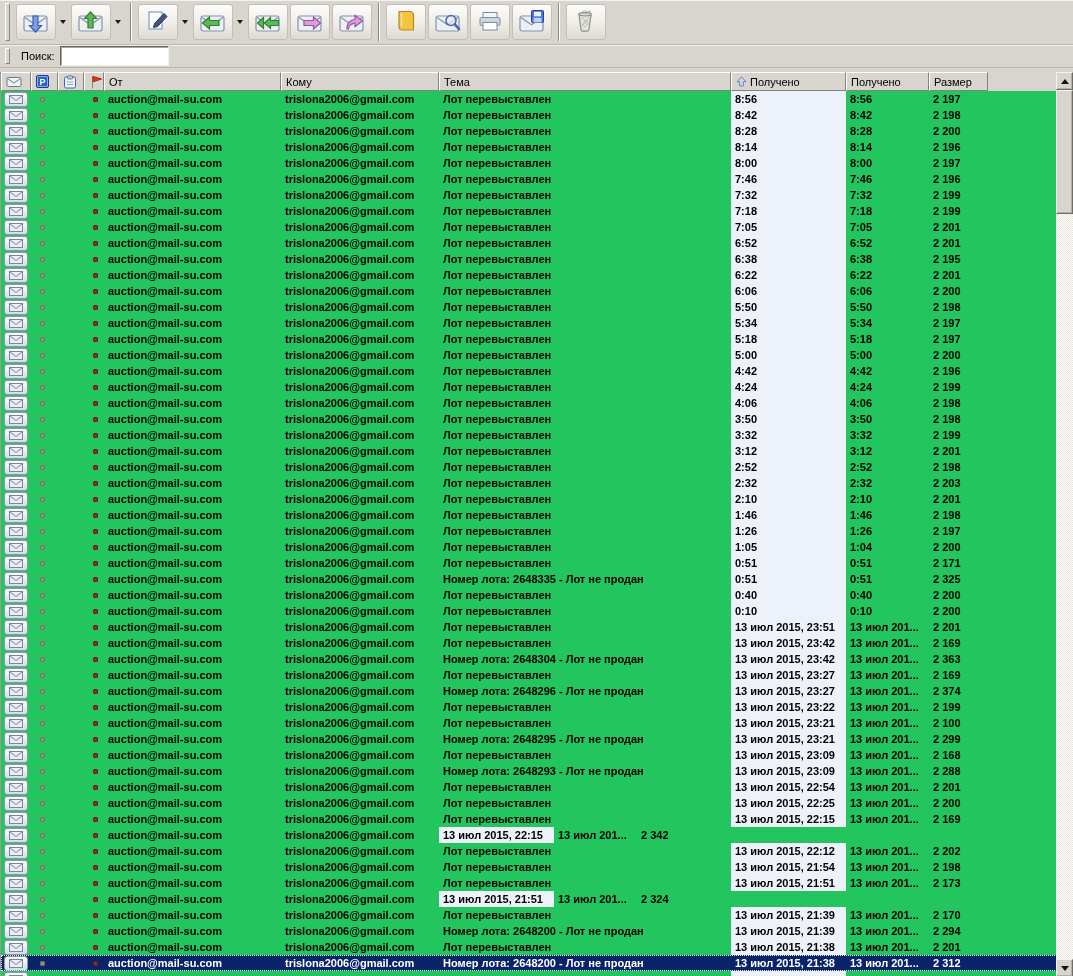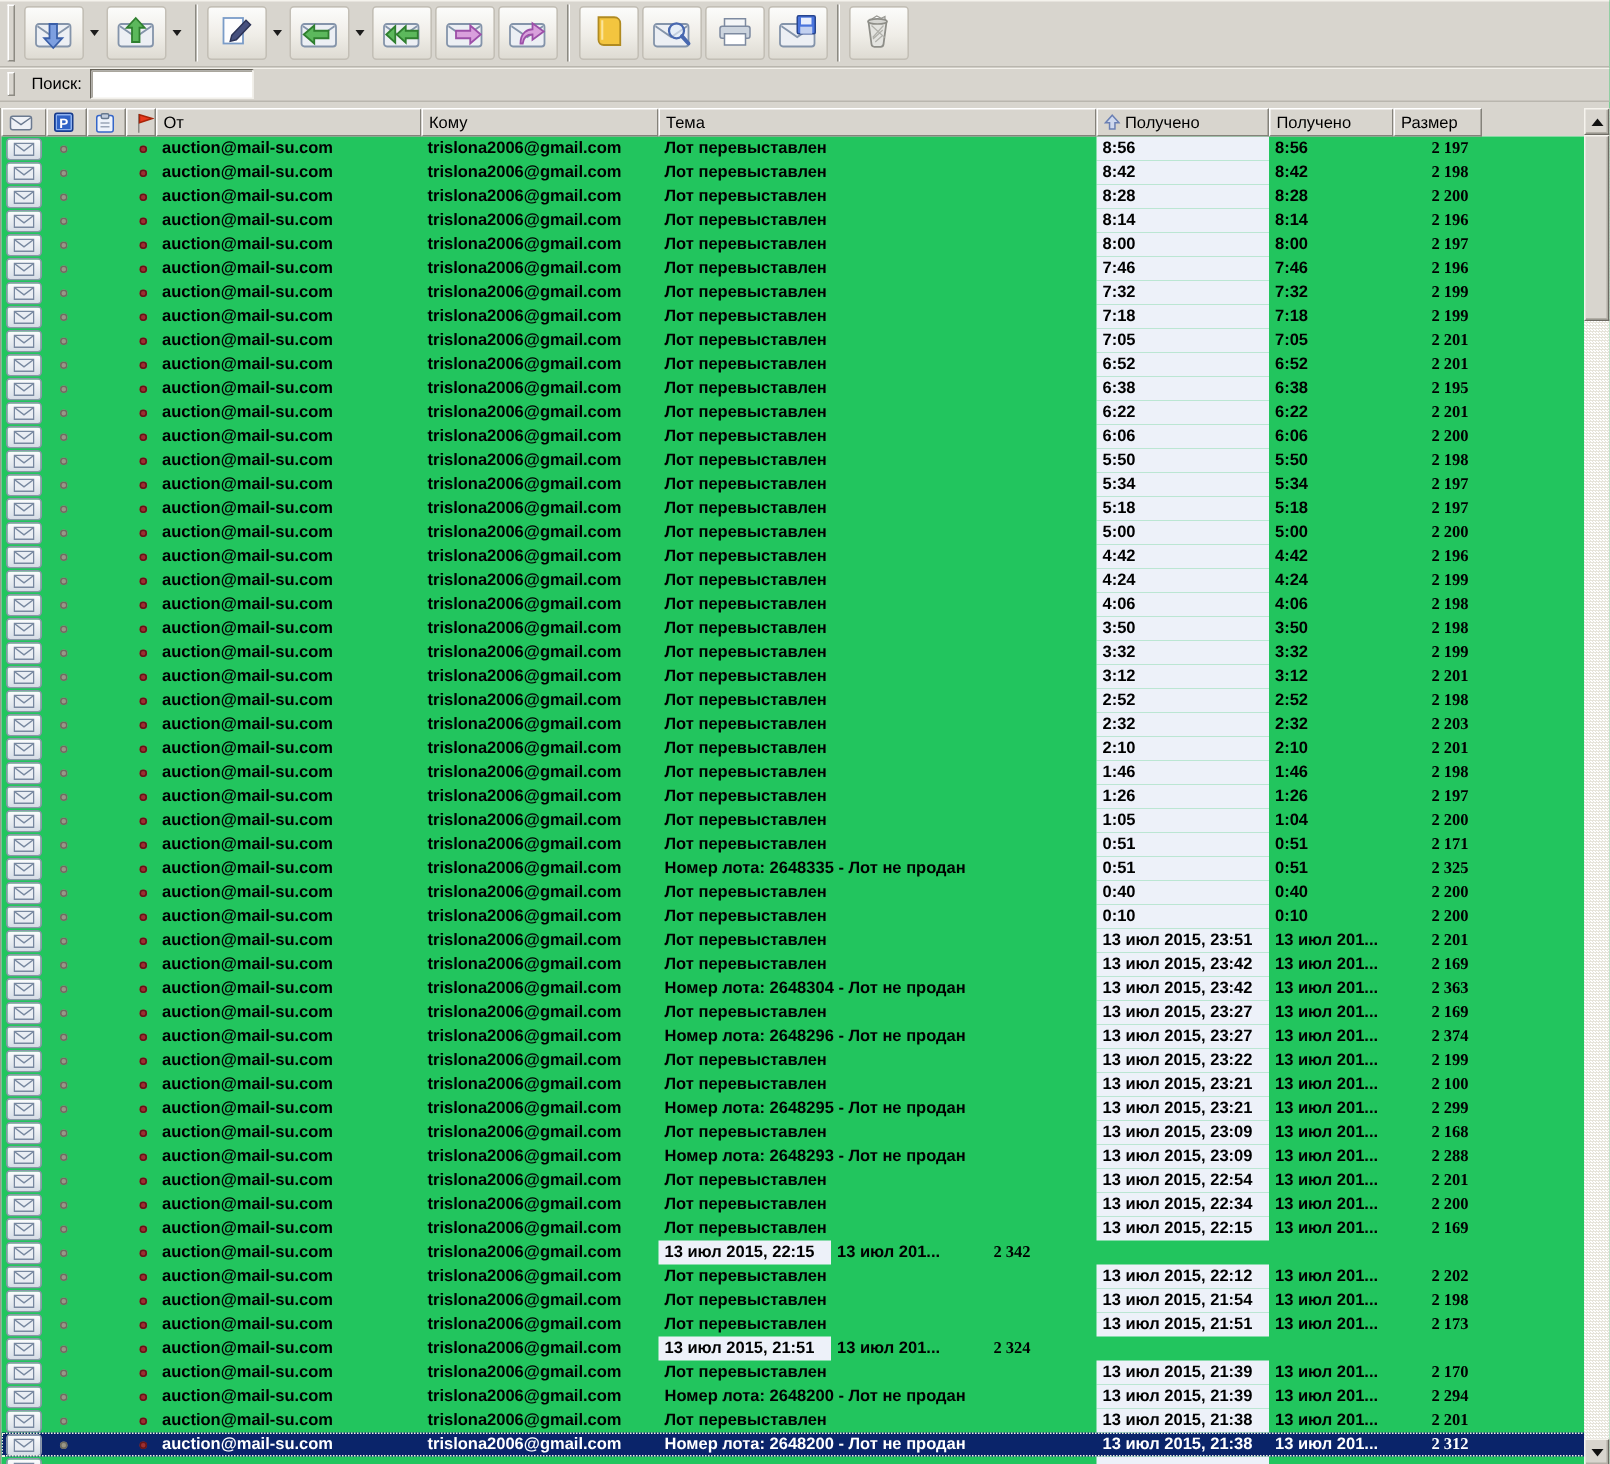--- a/index.html
+++ b/index.html
@@ -64,21 +64,21 @@
   .c7{width:115px}.c8{width:83px}.c9{width:59px}
   .rows{width:1056px;height:886px;overflow:hidden;background:#22c55e;}
   .row{
     display:flex;height:16px;align-items:center;
     font-size:11px;font-weight:bold;color:#000;white-space:nowrap;cursor:default;
   }
   .cell{box-sizing:border-box;overflow:hidden;padding:0 4px;height:16px;line-height:16px;}
   .cell.icn{display:flex;align-items:center;justify-content:flex-start;padding:0 0 0 3px;}
   .cell.ctr{display:flex;align-items:center;justify-content:flex-start;padding-left:9px;}
   .row .c7{background:#edf1f9;}
-  .row .c9{text-align:right;padding-right:9px;font-family:Liberation Serif, serif;}
+  .row .c9{text-align:left;padding-right:9px;}
   .row.selected{background:#0a246a;color:#fff;outline:1px dotted #f2f2e4;outline-offset:-1px;}
   .row.selected .c7{background:transparent;}
   .envbtn{
     width:22px;height:13px;border:1px solid #8a97a8;border-radius:3px;
     background:linear-gradient(180deg,#fbfcfd,#d6dde6);
     display:flex;align-items:center;justify-content:center;flex:none;
   }
   .dot{width:5px;height:5px;border-radius:50%;flex:none;}
   .dot.g{background:#9a9788;box-shadow:inset 0 0 0 1px #6e6c60;}
   .dot.r{background:#9c3032;box-shadow:inset 0 0 0 1px #651518;}
@@ -1309,21 +1309,21 @@
           <div class="cell c1 ctr">
             <span class="dot g"></span>
           </div>
           <div class="cell c2"></div>
           <div class="cell c3 ctr">
             <span class="dot r"></span>
           </div>
           <div class="cell c4">auction@mail-su.com</div>
           <div class="cell c5">trislona2006@gmail.com</div>
           <div class="cell c6">Лот перевыставлен</div>
-          <div class="cell c7">13 июл 2015, 22:34</div>
+          <div class="cell c7">13 июл 2015, 22:25</div>
           <div class="cell c8">13 июл 201...</div>
           <div class="cell c9">2 200</div>
         </div>
         <div class="row">
           <div class="cell c0 icn">
             <span class="envbtn">
               <svg width="14" height="9" viewBox="0 0 14 9">
                 <rect x="0.5" y="0.5" width="13" height="8" fill="#e9edf3" stroke="#7888a0"></rect>
                 <path d="M1 1 L7 5.5 L13 1" fill="none" stroke="#7888a0"></path>
               </svg>

